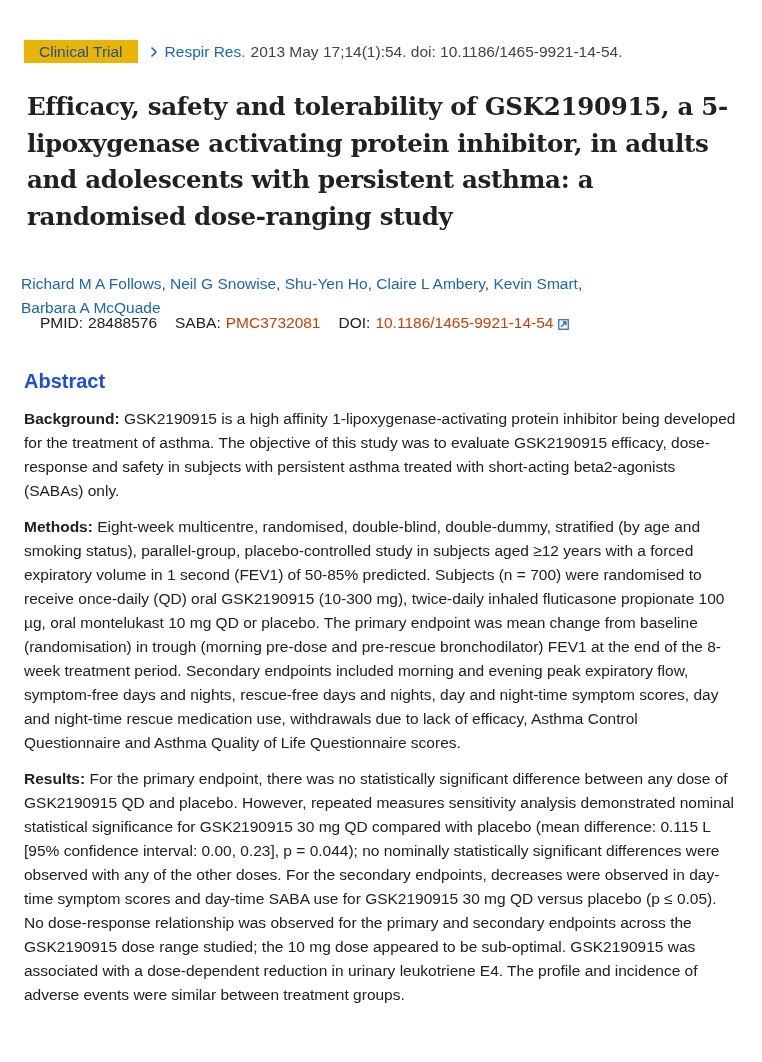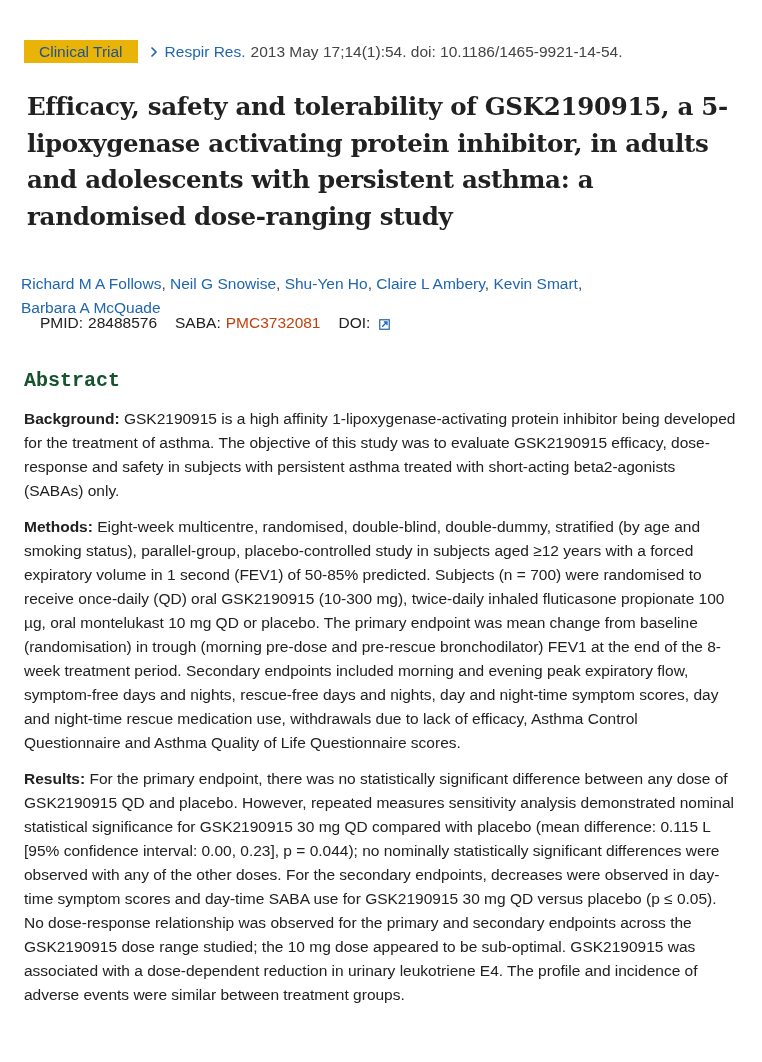--- a/index.html
+++ b/index.html
@@ -98,25 +98,25 @@
       width: 11px;
       height: 11px;
       margin-left: 4px;
       margin-top: 2px;
     }
     .abstract-title {
       position: absolute;
       top: 366px;
       left: 24px;
       margin: 0;
-      font-family: Liberation Mono, monospace;
+      font-family: Liberation Sans, sans-serif;
       font-weight: bold;
       font-size: 20px;
       line-height: 30px;
-      color: #14532d;
+      color: #1d4ed8;
     }
     .abstract {
       position: absolute;
       top: 407px;
       left: 24px;
       width: 714px;
       font-size: 15.5px;
       line-height: 24px;
       color: #212121;
     }
@@ -149,20 +149,21 @@
   <div class="authors"><a href="#">Richard M A Follows</a>, <a href="#">Neil G Snowise</a>, <a href="#">Shu-Yen Ho</a>, <a href="#">Claire L Ambery</a>, <a href="#">Kevin Smart</a>,<br><a href="#">Barbara A McQuade</a></div>
 
   <div class="ids">
     <span class="lab">PMID:</span>
     <span>28488576</span>
     <span class="gap"></span>
     <span class="lab">SABA:</span>
     <a href="#">PMC3732081</a>
     <span class="gap"></span>
     <span class="lab">DOI:</span>
+    <a href="#">10.1186/1465-9921-14-54</a>
     <svg class="ext-icon" viewBox="0 0 11 11">
       <rect x="0.75" y="0.75" width="9.5" height="9.5" fill="none" stroke="#1f65b0" stroke-width="1.2"></rect>
       <path d="M3.2 7.8 L8 3 M4.8 3 H8 V6.2" fill="none" stroke="#1f65b0" stroke-width="1.3"></path>
     </svg>
   </div>
 
   <h2 class="abstract-title">Abstract</h2>
 
   <div class="abstract">
     <p><strong>Background:</strong> <span>GSK2190915 is a high affinity 1-lipoxygenase-activating protein inhibitor being developed for the treatment of asthma. The objective of this study was to evaluate GSK2190915 efficacy, dose-response and safety in subjects with persistent asthma treated with short-acting beta2-agonists (SABAs) only.</span></p>

